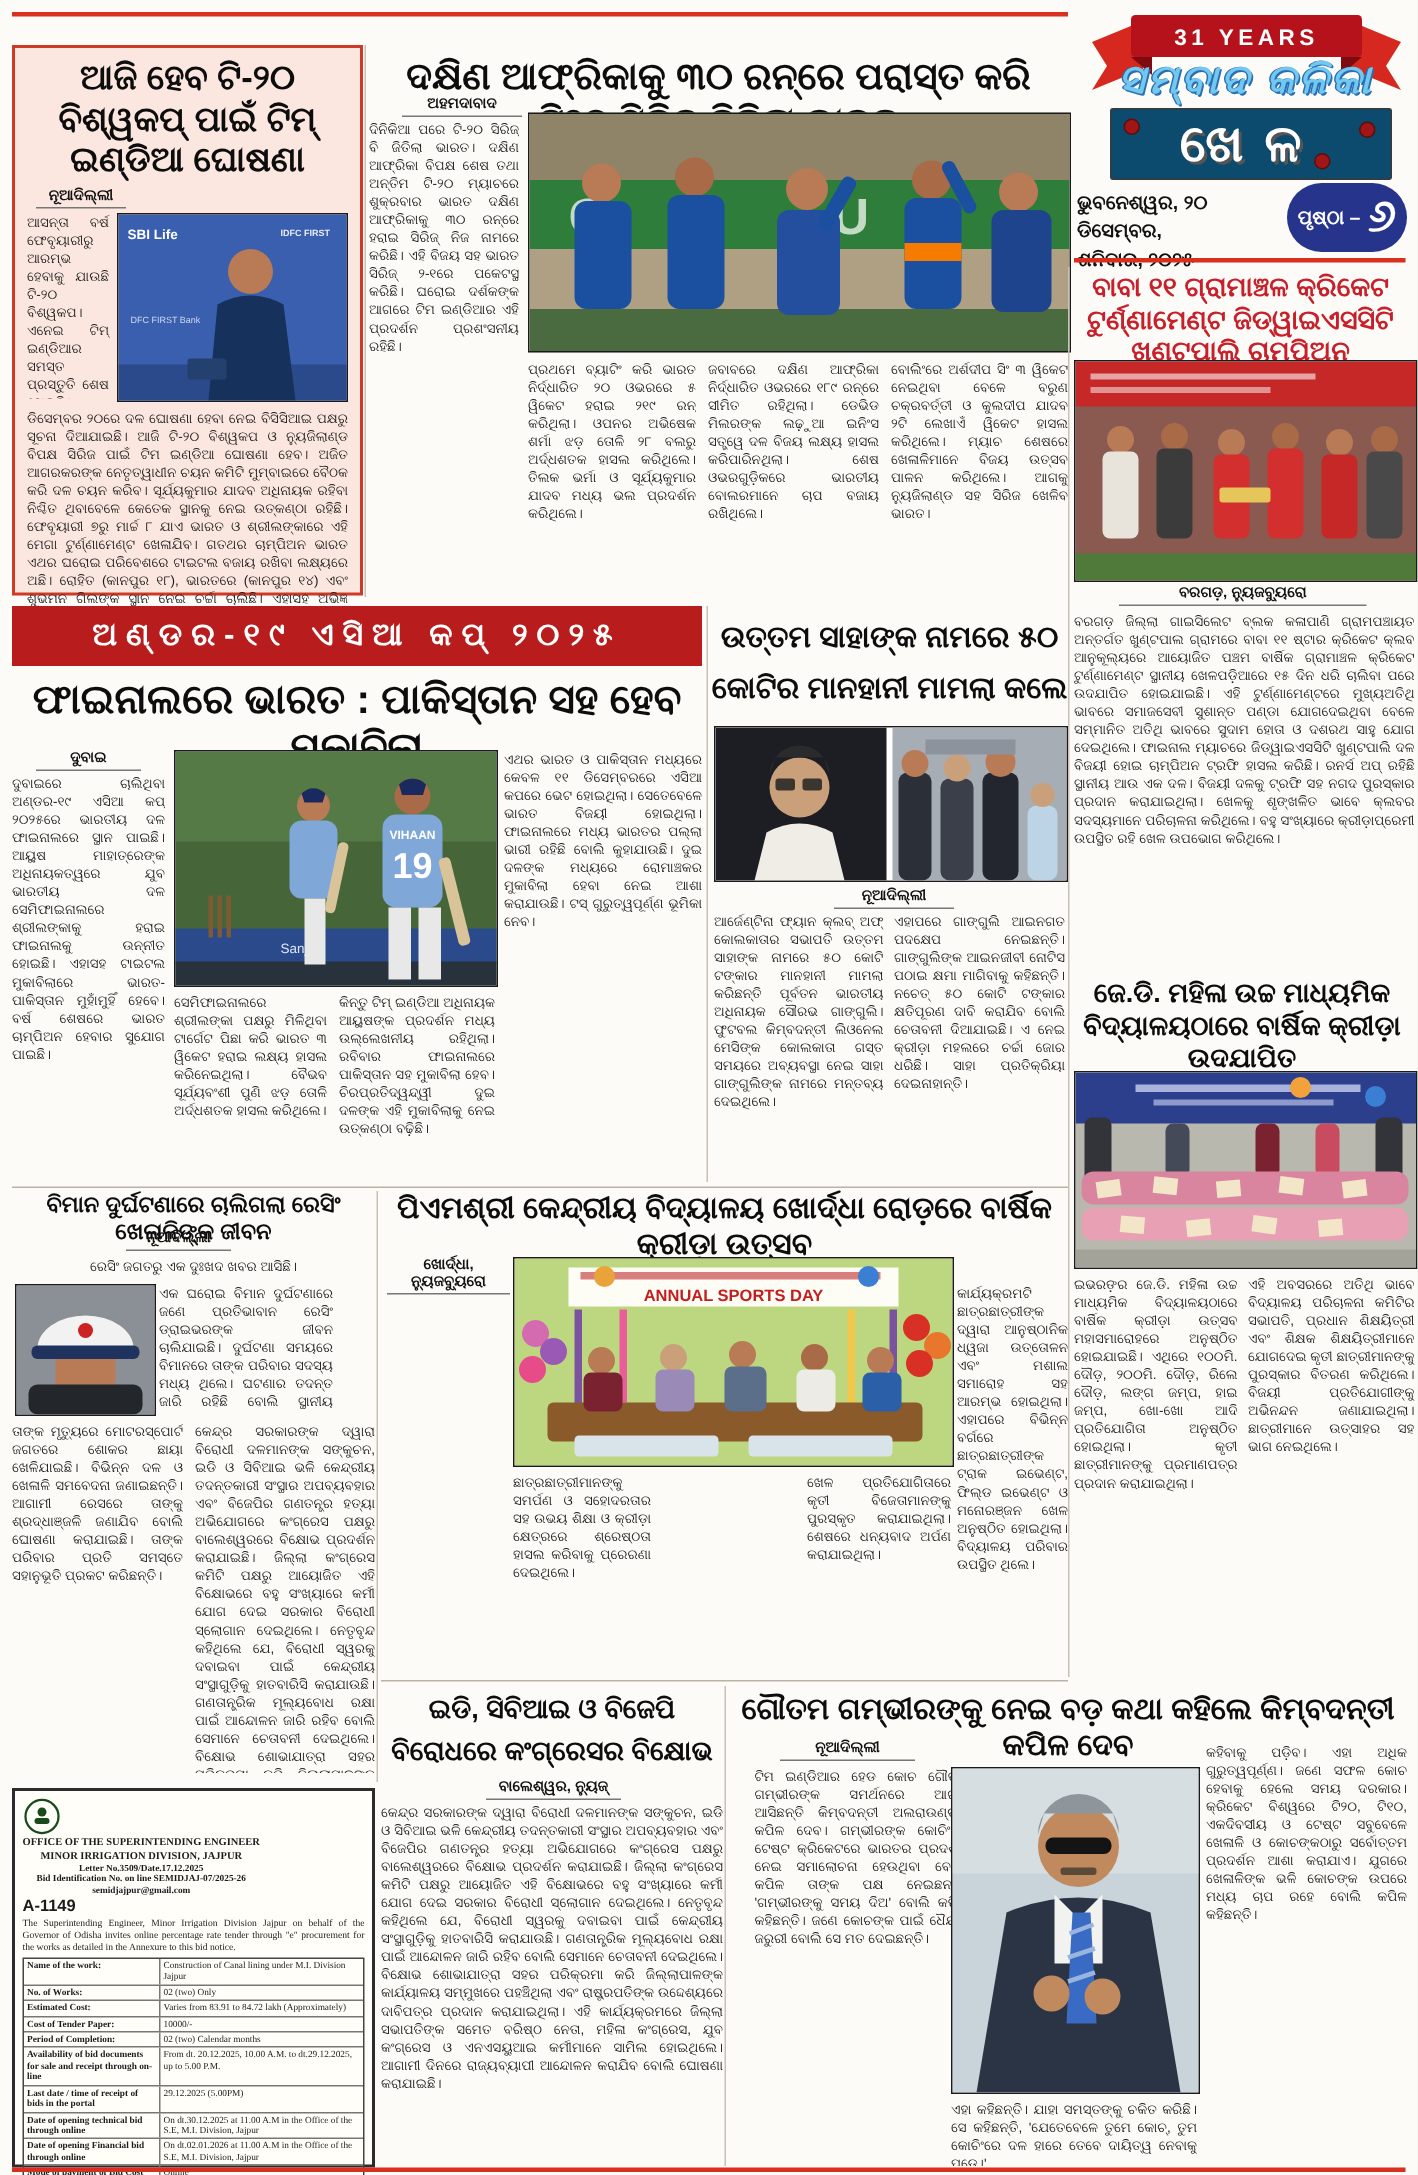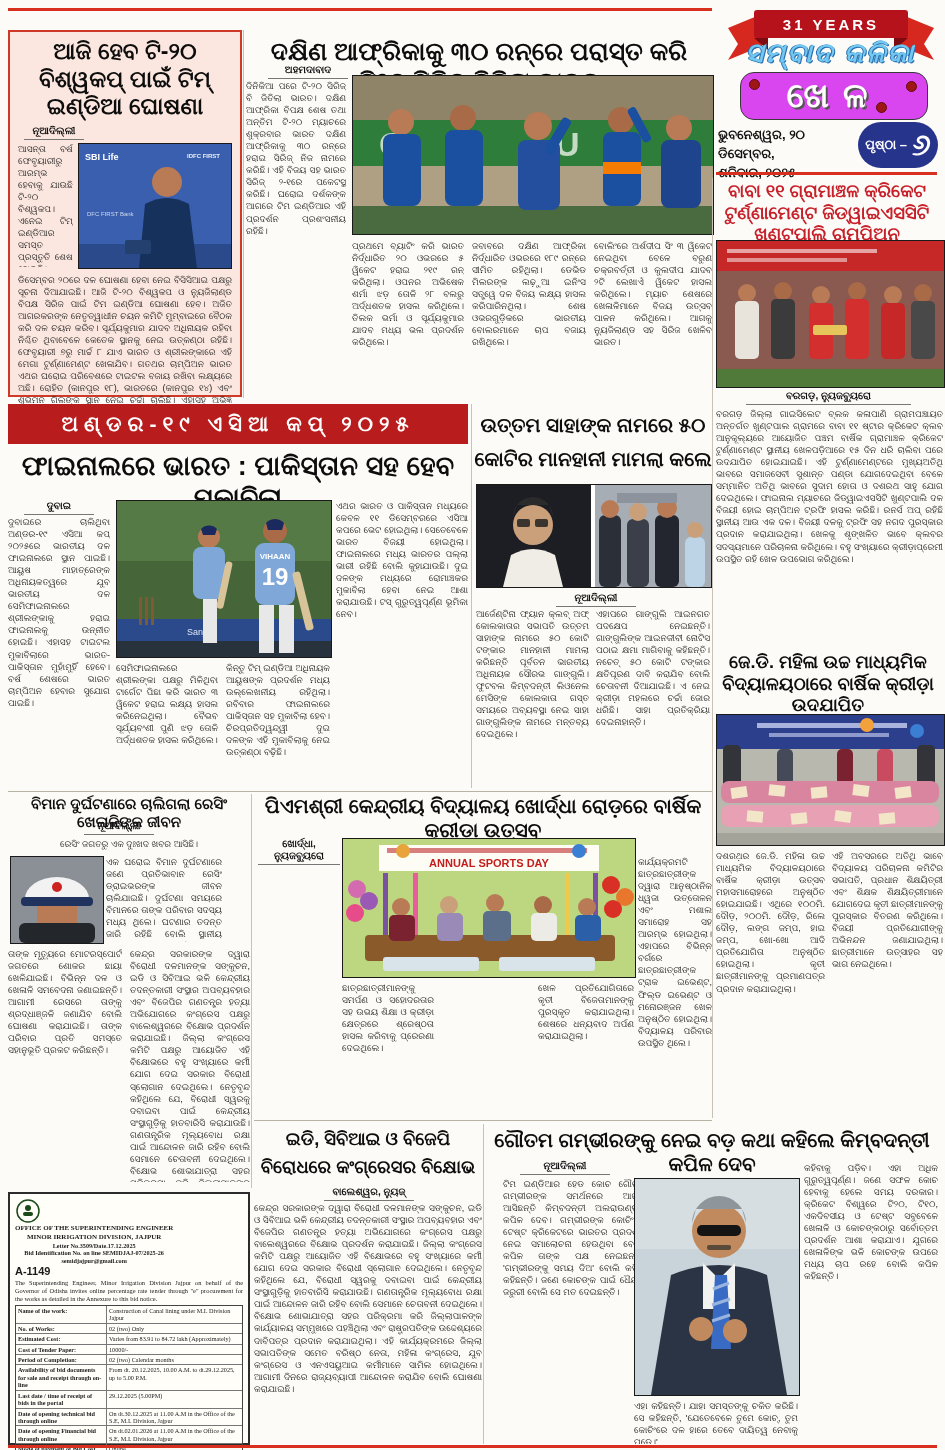--- a/index.html
+++ b/index.html
@@ -11,21 +11,21 @@
   .body9{font-size:9px;line-height:1.34;text-align:justify;color:#1c1c1c;overflow:hidden;}
   .dl{font-weight:bold;font-size:10px;text-align:center;color:#111;border-bottom:1px solid #777;padding-bottom:2px;margin:0 auto 4px;width:86%;}
   .ph{border:1px solid #1a1a1a;display:block;background:#ddd;}
   .vline{position:absolute;width:1px;background:#c8c2b6;}
   .hline{position:absolute;height:1px;background:#b9b3a6;}
   .redrule{position:absolute;background:#d92f1f;}
   
   #pinkbox{background:#fbe7df;border:2px solid #cf3a28;padding:6px 8px;box-sizing:border-box;}
   
   #papername{color:#72c8f0;font-style:italic;font-weight:bold;font-size:27px;text-align:center;text-shadow:1px 1px 0 #2a6fb0,-1px 0 0 #2a6fb0;letter-spacing:2px;}
-  #khela{background:#d946ef;border:1px solid #3a3a3a;color:#fff;font-weight:bold;font-size:34px;letter-spacing:14px;display:flex;align-items:center;justify-content:center;border-radius:14px;position:relative;}
+  #khela{background:#0c4a6e;border:1px solid #3a3a3a;color:#fff;font-weight:bold;font-size:34px;letter-spacing:14px;display:flex;align-items:center;justify-content:center;border-radius:2px;position:relative;}
   .ball{position:absolute;width:9px;height:9px;border-radius:50%;background:#a01616;border:1px solid #5c0d0d;}
   #datebox{font-weight:bold;font-size:13px;line-height:1.45;color:#111;}
   #pagebadge{background:#27348b;border-radius:24px;color:#fff;display:flex;align-items:center;justify-content:center;gap:5px;}
   #pagebadge .lbl{font-size:13px;font-weight:bold;}
   #pagebadge .num{font-size:30px;font-weight:bold;line-height:1;}
   
   #secbar{background:#b91c1c;color:#fff;font-weight:bold;font-size:21px;letter-spacing:6px;display:flex;align-items:center;justify-content:center;}
   
   #adbox{border:2px solid #2c2c2c;background:#fffef9;font-family:"Liberation Serif",serif;color:#1b1b1b;box-sizing:border-box;padding:4px 5px;}
   #adbox .adhead{text-align:center;font-weight:bold;font-size:7px;line-height:1.25;}
@@ -174,21 +174,21 @@
         <rect x="136" y="70" width="16" height="11" transform="rotate(7 144 75)"></rect>
         <rect x="178" y="72" width="16" height="11" transform="rotate(-7 186 77)"></rect>
         <rect x="30" y="96" width="16" height="11" transform="rotate(5 38 101)"></rect>
         <rect x="74" y="98" width="16" height="11" transform="rotate(-6 82 103)"></rect>
         <rect x="118" y="96" width="16" height="11" transform="rotate(8 126 101)"></rect>
         <rect x="162" y="98" width="16" height="11" transform="rotate(-5 170 103)"></rect>
       </g>
     </g>
     <rect y="118" width="227" height="12" fill="#a3a39a"></rect>
   </svg>
-  <div class="abs body9" style="left:716px;top:850px;width:109px;height:268px;">ଦଶରଥ଼ର ଜେ.ଡି. ମହିଳା ଉଚ୍ଚ ମାଧ୍ୟମିକ ବିଦ୍ୟାଳୟଠାରେ ବାର୍ଷିକ କ୍ରୀଡ଼ା ଉତ୍ସବ ମହାସମାରୋହରେ ଅନୁଷ୍ଠିତ ହୋଇଯାଇଛି। ଏଥିରେ ୧୦୦ମି. ଦୌଡ଼, ୨୦୦ମି. ଦୌଡ଼, ରିଲେ ଦୌଡ଼, ଲଙ୍ଗ ଜମ୍ପ, ହାଇ ଜମ୍ପ, ଖୋ-ଖୋ ଆଦି ପ୍ରତିଯୋଗିତା ଅନୁଷ୍ଠିତ ହୋଇଥିଲା। କୃତୀ ଛାତ୍ରୀମାନଙ୍କୁ ପ୍ରମାଣପତ୍ର ପ୍ରଦାନ କରାଯାଇଥିଲା।</div>
+  <div class="abs body9" style="left:716px;top:850px;width:109px;height:268px;">ଇଭରଙ଼ର ଜେ.ଡି. ମହିଳା ଉଚ୍ଚ ମାଧ୍ୟମିକ ବିଦ୍ୟାଳୟଠାରେ ବାର୍ଷିକ କ୍ରୀଡ଼ା ଉତ୍ସବ ମହାସମାରୋହରେ ଅନୁଷ୍ଠିତ ହୋଇଯାଇଛି। ଏଥିରେ ୧୦୦ମି. ଦୌଡ଼, ୨୦୦ମି. ଦୌଡ଼, ରିଲେ ଦୌଡ଼, ଲଙ୍ଗ ଜମ୍ପ, ହାଇ ଜମ୍ପ, ଖୋ-ଖୋ ଆଦି ପ୍ରତିଯୋଗିତା ଅନୁଷ୍ଠିତ ହୋଇଥିଲା। କୃତୀ ଛାତ୍ରୀମାନଙ୍କୁ ପ୍ରମାଣପତ୍ର ପ୍ରଦାନ କରାଯାଇଥିଲା।</div>
   <div class="abs body9" style="left:832px;top:850px;width:111px;height:268px;">ଏହି ଅବସରରେ ଅତିଥି ଭାବେ ବିଦ୍ୟାଳୟ ପରିଚାଳନା କମିଟିର ସଭାପତି, ପ୍ରଧାନ ଶିକ୍ଷୟିତ୍ରୀ ଏବଂ ଶିକ୍ଷକ ଶିକ୍ଷୟିତ୍ରୀମାନେ ଯୋଗଦେଇ କୃତୀ ଛାତ୍ରୀମାନଙ୍କୁ ପୁରସ୍କାର ବିତରଣ କରିଥିଲେ। ବିଜୟୀ ପ୍ରତିଯୋଗୀଙ୍କୁ ଅଭିନନ୍ଦନ ଜଣାଯାଇଥିଲା। ଛାତ୍ରୀମାନେ ଉତ୍ସାହର ସହ ଭାଗ ନେଇଥିଲେ।</div>
 
   <div id="secbar" class="abs" style="left:8px;top:404px;width:460px;height:40px;">ଅଣ୍ଡର-୧୯ ଏସିଆ କପ୍ ୨୦୨୫</div>
   <div class="abs hl" style="left:8px;top:450px;width:460px;font-size:27px;">ଫାଇନାଲରେ ଭାରତ : ପାକିସ୍ତାନ ସହ ହେବ ମୁକାବିଲା</div>
   <div class="abs dl" style="left:24px;top:500px;width:70px;">ଦୁବାଇ</div>
   <div class="abs body9" style="left:8px;top:516px;width:102px;height:272px;">ଦୁବାଇରେ ଚାଲିଥିବା ଅଣ୍ଡର-୧୯ ଏସିଆ କପ୍ ୨୦୨୫ରେ ଭାରତୀୟ ଦଳ ଫାଇନାଲରେ ସ୍ଥାନ ପାଇଛି। ଆୟୁଷ ମାହାତ୍ରେଙ୍କ ଅଧିନାୟକତ୍ୱରେ ଯୁବ ଭାରତୀୟ ଦଳ ସେମିଫାଇନାଲରେ ଶ୍ରୀଲଙ୍କାକୁ ହରାଇ ଫାଇନାଲକୁ ଉନ୍ନୀତ ହୋଇଛି। ଏହାସହ ଟାଇଟଲ ମୁକାବିଲାରେ ଭାରତ-ପାକିସ୍ତାନ ମୁହାଁମୁହିଁ ହେବେ। ବର୍ଷ ଶେଷରେ ଭାରତ ଚାମ୍ପିଅନ ହେବାର ସୁଯୋଗ ପାଇଛି।</div>
   <svg class="abs ph" style="left:116px;top:500px;" width="214" height="156">
     <rect width="214" height="156" fill="#46663a"></rect>
     <rect width="214" height="60" fill="#557a45"></rect>
     <rect y="118" width="214" height="24" fill="#2b4a8c"></rect>

